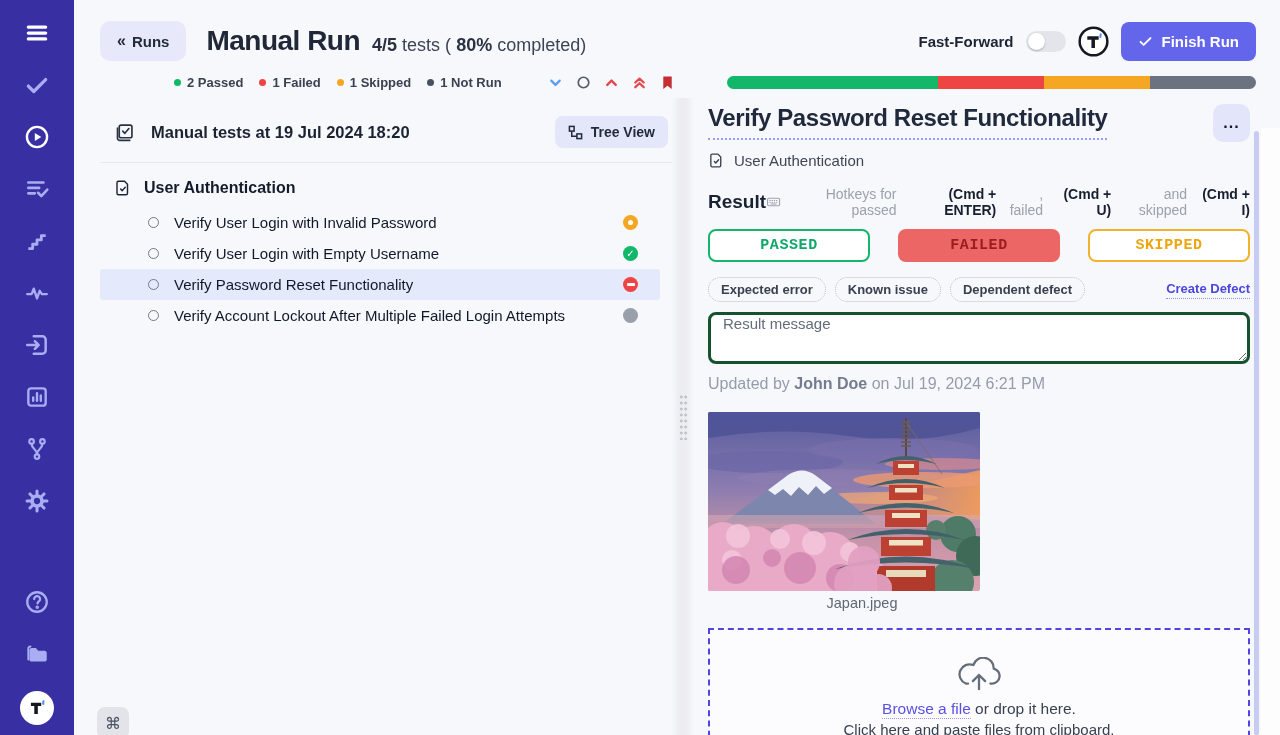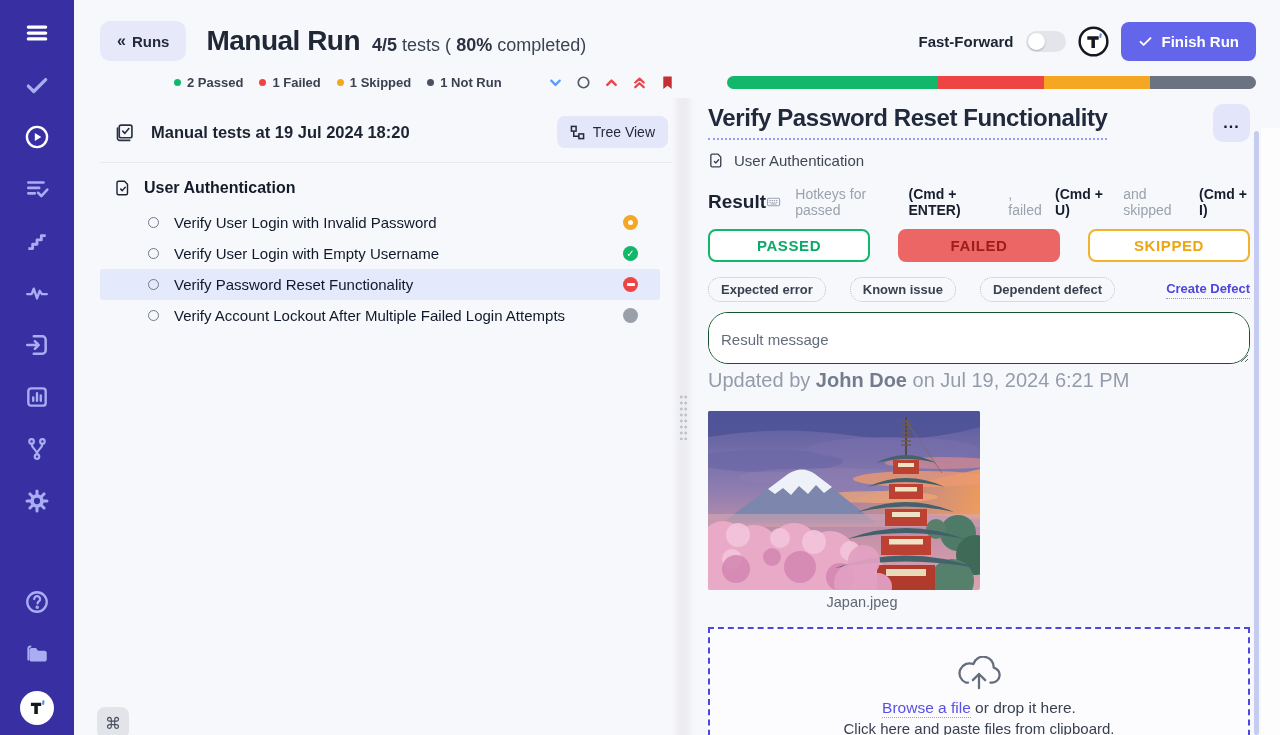--- a/index.html
+++ b/index.html
@@ -42,21 +42,21 @@
   .progress-wrap { flex:1; margin-left:52px; margin-right:0; }
   .progress { display:flex; height:13px; border-radius:7px; overflow:hidden; background:#e5e7eb; }
   .progress .seg { height:100%; }
 
   
   .content { flex:1; display:flex; min-height:0; position:relative; }
   .left-panel { width:598px; padding:10px 0 0 26px; position:relative; }
   .lp-head { display:flex; align-items:center; padding:8px 4px 14px 14px; border-bottom:1px solid #e7e9ee; }
   .lp-head-icon { color:#2a3242; margin-right:16px; display:flex; }
   .lp-title { font-size:16.5px; font-weight:700; color:#1b2331; }
-  .tree-btn { margin-left:auto; display:flex; align-items:center; gap:8px; background:#e4e7fa; border:none; border-radius:8px; padding:8px 13px; font-size:14px; font-weight:400; color:#232b3a; cursor:pointer; font-family:inherit; }
+  .tree-btn { margin-left:auto; display:flex; align-items:center; gap:8px; background:#e4e7fa; border:none; border-radius:8px; padding:8px 13px; font-size:14px; font-weight:700; color:#232b3a; cursor:pointer; font-family:inherit; }
   .group-row { display:flex; align-items:center; gap:12px; padding:16px 0 10px 14px; font-size:16px; font-weight:700; color:#141c2b; }
   .group-row svg { color:#1c2433; }
   .test-row { display:flex; align-items:center; height:31px; padding:0 22px 0 48px; border-radius:3px; margin-right:12px; cursor:pointer; }
   .test-row[data-selected="true"] { background:#e5e9fc; }
   .bullet { width:11px; height:11px; border:1.6px solid #717a87; border-radius:50%; margin-right:15px; flex:0 0 auto; }
   .test-title { font-size:15px; color:#10192a; font-weight:500; }
   .status-icon { margin-left:auto; width:15px; height:15px; border-radius:50%; display:flex; align-items:center; justify-content:center; flex:0 0 auto; }
   .status-icon[data-status="passed"] { background:#12b76a; }
   .status-icon[data-status="passed"]::after { content:"✓"; color:#fff; font-size:10px; font-weight:700; line-height:1; }
   .status-icon[data-status="skipped"] { background:#f5a623; }
@@ -69,36 +69,36 @@
   .divider { width:22px; background:linear-gradient(to right,#f7f8fc 0,#ededf1 35%,#ededf1 65%,#f7f8fc 100%); display:flex; align-items:center; justify-content:center; cursor:col-resize; }
   .grip { width:9px; height:46px; background-image:radial-gradient(#bfc2ca 1.1px, transparent 1.2px); background-size:4.5px 6px; }
 
   
   .right-panel { flex:1; padding:6px 30px 0 14px; overflow:hidden; }
   .rp-title-row { display:flex; align-items:flex-start; }
   .rp-title { font-size:24px; font-weight:800; color:#212a3c; letter-spacing:-0.4px; border-bottom:2px dotted #979df2; padding-bottom:6px; }
   .more-btn { margin-left:auto; width:37px; height:38px; background:#e3e6fb; border:none; border-radius:10px; font-size:16px; font-weight:800; color:#10182a; cursor:pointer; letter-spacing:1px; line-height:0; }
   .rp-crumb { display:flex; align-items:center; gap:9px; margin-top:10px; font-size:15px; color:#3f4document654; color:#3f4654; }
   .rp-crumb svg { color:#39414f; }
-  .result-row { display:flex; align-items:center; margin-top:17px; }
+  .result-row { display:flex; align-items:center; margin-top:17px;text-align:right; }
   .result-h { font-size:19px; font-weight:800; color:#1b2333; }
   .hotkeys { margin-left:auto; display:flex; align-items:center; gap:12px; font-size:14px; color:#9aa2ad; }
   .hotkeys b { color:#171f2e; font-weight:700; }
   .hotkeys svg { color:#9aa2ad; margin-right:2px; }
-  .verdict-row { display:flex; gap:28px; margin-top:11px; }
+  .verdict-row { display:flex; gap:28px; margin-top:11px;font-family:Liberation Mono, monospace; }
   .verdict { flex:1; height:33px; border-radius:8px; font-size:15px; font-weight:700; letter-spacing:0.6px; cursor:pointer; font-family:inherit; }
   .verdict.passed { background:#fff; border:2px solid #12b76a; color:#0ea96a; }
   .verdict.failed { background:#ec6666; border:2px solid #ec6666; color:#9b1d1d; }
   .verdict.skipped { background:#fff; border:2px solid #f2b32c; color:#eda511; }
-  .tags-row { display:flex; align-items:center; gap:24px; margin-top:15px; }
+  .tags-row { display:flex; align-items:center; gap:9px; margin-top:15px; }
   .tag { border:1.5px dotted #b9bdc6; border-radius:14px; padding:4px 12px; font-size:13px; font-weight:600; color:#39414f; background:transparent; cursor:pointer; font-family:inherit; }
   .create-defect { margin-left:auto; font-size:13px; font-weight:700; color:#4d46dd; border-bottom:1.5px dotted #8f93ee; padding-bottom:2px; cursor:pointer; text-decoration:none; }
-  .result-msg { width:100%; height:52px; margin-top:10px; border:1px solid #14532d; border-radius:20px; padding:18px 12px; font-size:15px; font-family:inherit; color:#1f2733; resize:vertical; background:#fff; }
+  .result-msg { width:100%; height:52px; margin-top:10px; border:3px solid #14532d; border-radius:8px; padding:0 12px; font-size:15px; font-family:inherit; color:#1f2733; resize:vertical; background:#fff; }
   .result-msg::placeholder { color:#636c7a; }
-  .updated { margin-top:1px; font-size:20px; color:#949cab; }
+  .updated { margin-top:7px; font-size:16px; color:#949cab; }
   .updated b { color:#737c8d; font-weight:700; }
   .attachment { margin-top:19px; width:308px; }
   .attachment svg { display:block; border-radius:2px; cursor:pointer; }
   .att-caption { text-align:center; font-size:14.5px; color:#5e6775; margin-top:4px; }
   .dropzone { margin-top:17px; border:2px dashed #4f46e0; background:#fcfcff; height:150px; display:flex; flex-direction:column; align-items:center; padding-top:27px; cursor:pointer; }
   .dz-cloud { color:#646d7a; }
   .dz-line1 { margin-top:7px; font-size:15.5px; color:#39414f; }
   .dz-line1 a { color:#5a50e2; border-bottom:1.5px dotted #9b97ee; text-decoration:none; padding-bottom:1px; }
   .dz-line2 { margin-top:3px; font-size:15px; color:#39414f; }
 

